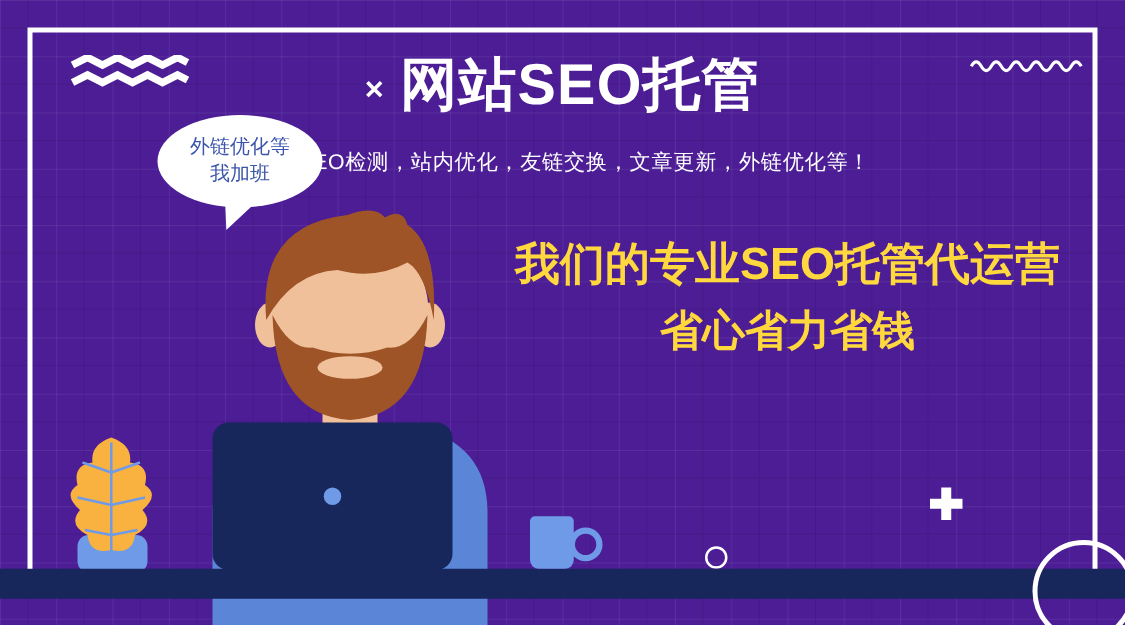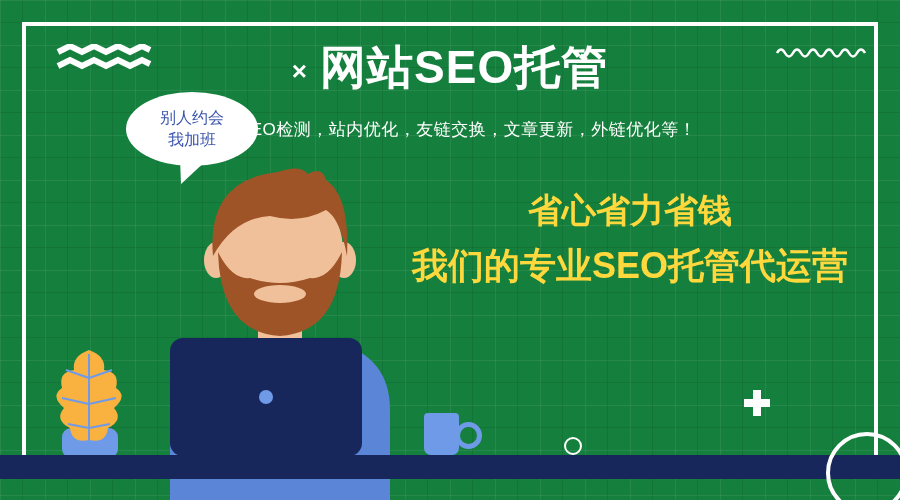--- a/index.html
+++ b/index.html
@@ -2,21 +2,21 @@
 <html><head>
 <meta charset="utf-8">
 <style>
   html,body{margin:0;padding:0;background:#ffffff;}
   body{font-family:"Liberation Sans","DejaVu Sans",sans-serif;}
 
   #banner{
     position:relative;
     width:900px;height:500px;
     overflow:hidden;
-    background:#15803d;
+    background:#4c1d95;
   }
 
   
   .grid{
     position:absolute;inset:0;
     background-image:
       linear-gradient(to right, rgba(255,255,255,0.07) 1px, transparent 1px),
       linear-gradient(to bottom, rgba(255,255,255,0.07) 1px, transparent 1px);
     background-size:45px 45px;
     pointer-events:none;
@@ -206,21 +206,21 @@
 
   <div class="title-wrap">
     <div class="title">
       <span class="title-x">×</span><span>网站SEO托管</span>
     </div>
   </div>
   <div class="subtitle">含：SEO检测，站内优化，友链交换，文章更新，外链优化等！</div>
 
   <div class="bubble-tail"></div>
   <div class="bubble">
-    <span>别人约会</span>
+    <span>外链优化等</span>
     <span>我加班</span>
   </div>
 
   <svg class="person" viewBox="0 0 260 340">
 
     <path d="M20,340 L20,250 Q20,196 75,182 L185,182 Q240,196 240,250 L240,340 Z" fill="#5b86d8"></path>
 
     <rect x="108" y="138" width="44" height="62" rx="12" fill="#efc09a"></rect>
 
     <ellipse cx="130" cy="92" rx="63" ry="74" fill="#efc09a"></ellipse>
@@ -245,21 +245,21 @@
 
   <div class="pot"></div>
   <svg class="plant" viewBox="0 0 82 110">
     <path d="M41,2 Q58,8 56,22 Q72,24 68,40 Q80,48 66,60 Q76,72 60,80 Q58,96 41,92
              Q24,96 22,80 Q6,72 16,60 Q2,48 14,40 Q10,24 26,22 Q24,8 41,2 Z" fill="#f9b13f"></path>
     <path d="M41,6 L41,96" stroke="#6f9ae8" stroke-width="2" fill="none"></path>
     <path d="M41,30 L18,22 M41,30 L64,22 M41,56 L14,50 M41,56 L68,50 M41,80 L20,76 M41,80 L62,76" stroke="#6f9ae8" stroke-width="2" fill="none"></path>
   </svg>
 
   <div class="copy">
+    <div class="copy-line l2">我们的专业SEO托管代运营</div>
     <div class="copy-line l1">省心省力省钱</div>
-    <div class="copy-line l2">我们的专业SEO托管代运营</div>
   </div>
 
   <div class="plus"></div>
   <div class="small-circle"></div>
   <div class="corner-circle"></div>
 
 </div>
 
 </body></html>

